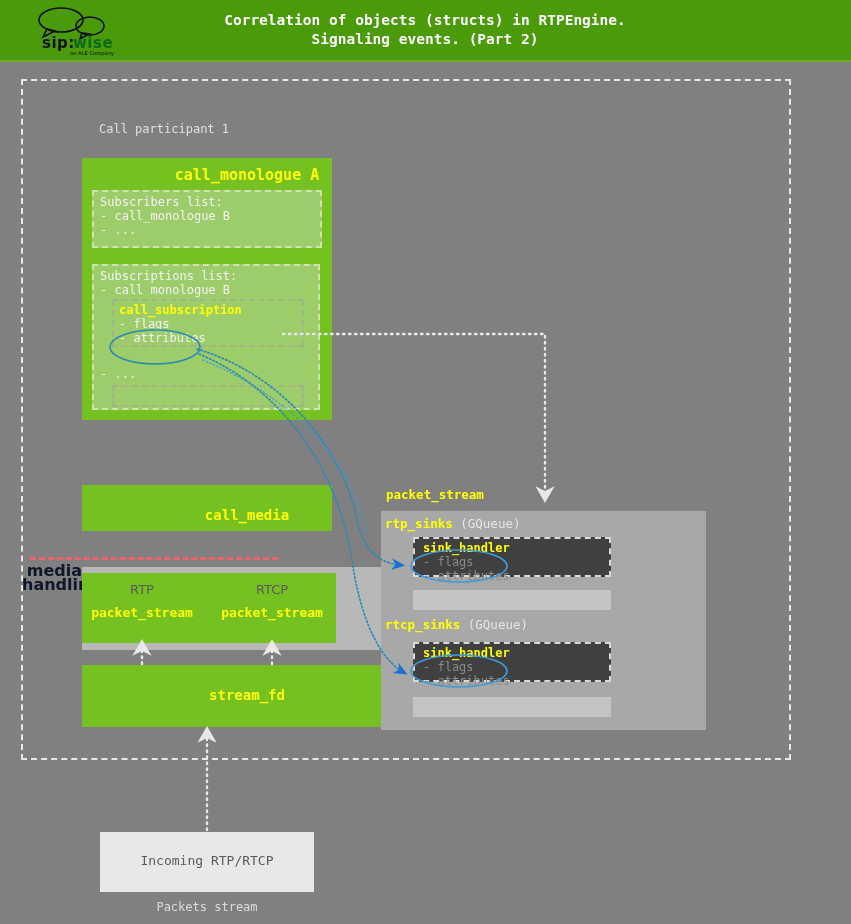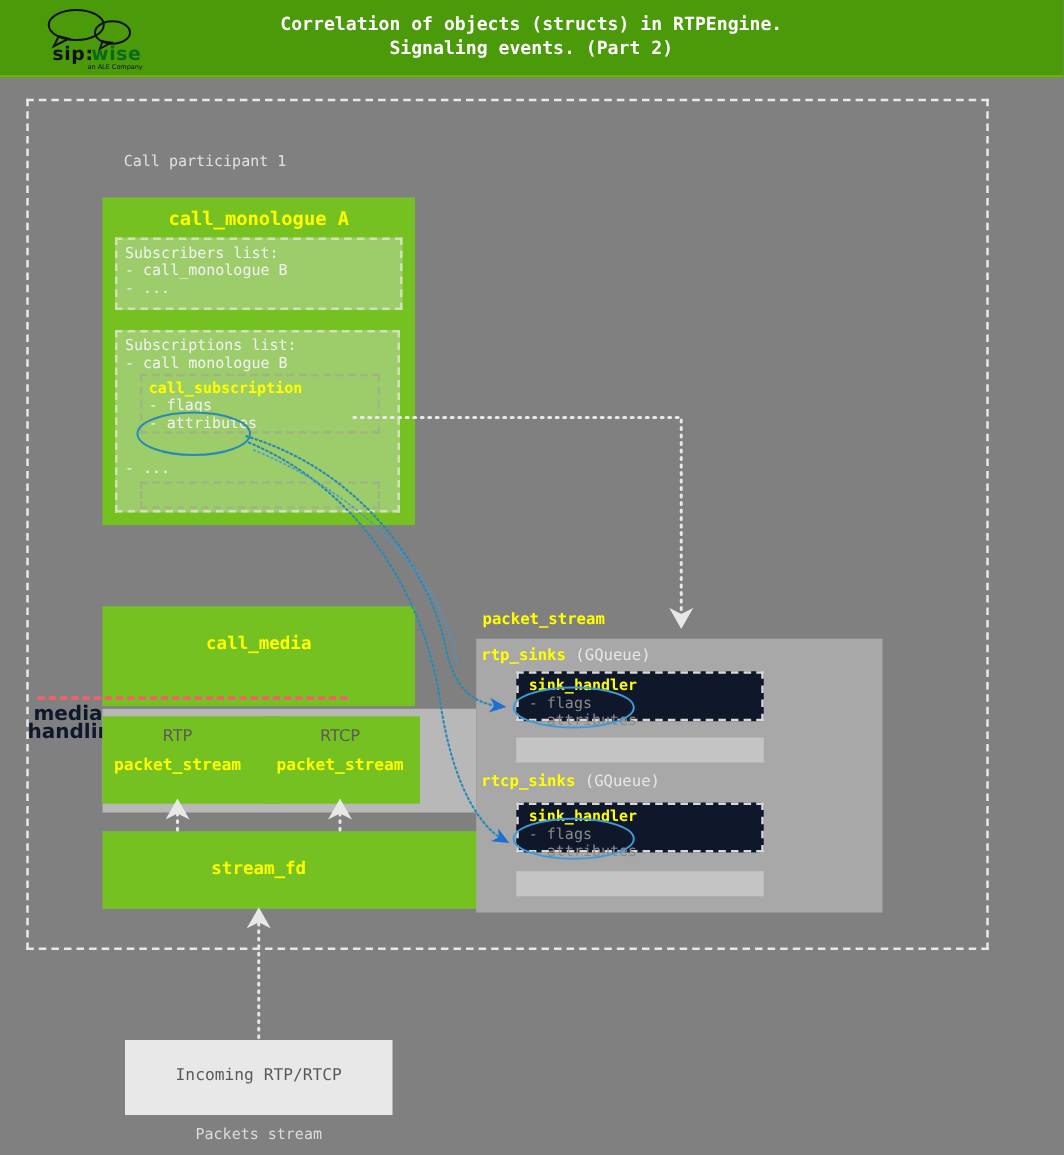--- a/index.html
+++ b/index.html
@@ -42,21 +42,21 @@
     font-size:12px;white-space:nowrap;
   }
 
   
   .greenbox{
     position:absolute;background:#76c122;box-sizing:border-box;
   }
   .gtitle{
     color:#ffff00;font-weight:bold;
     font-family:"DejaVu Sans Mono","Liberation Mono",monospace;
-    text-align:center;white-space:nowrap;
+    text-align:center;white-space:nowrap;margin-left:40px;
   }
 
   
   #mono-a{left:82px;top:158px;width:250px;height:262px;}
   #mono-a .gtitle{position:absolute;left:0;top:8px;width:250px;font-size:15px;}
 
   .subbox{
     position:absolute;background:#9dcc6a;
     border:2px dashed #cfe3b0;box-sizing:border-box;padding-left:38px;
   }
@@ -66,21 +66,21 @@
   .subtext{
     position:absolute;color:#f2f2f2;
     font-family:"DejaVu Sans Mono","Liberation Mono",monospace;
     font-size:12px;line-height:14px;white-space:pre;
   }
 
   .innerdash{
     position:absolute;border:2px dashed #9fb583;box-sizing:border-box;
   }
 
-  #call-media{left:82px;top:485px;width:250px;height:80px;}
+  #call-media{left:82px;top:485px;width:250px;height:46px;}
   #call-media .gtitle{position:absolute;left:0;top:22px;width:250px;font-size:14px;}
 
   #stream-fd{left:82px;top:665px;width:302px;height:62px;}
   #stream-fd .gtitle{position:absolute;left:0;top:22px;width:250px;font-size:14px;}
 
   
   .lightband{
     position:absolute;left:82px;top:567px;width:299px;height:83px;
     background:#b8b8b8;
   }
@@ -109,21 +109,21 @@
     font-family:"DejaVu Sans Mono","Liberation Mono",monospace;
   }
   .q-head{
     position:absolute;color:#ffff00;font-weight:bold;font-size:12.5px;
     font-family:"DejaVu Sans Mono","Liberation Mono",monospace;
     white-space:nowrap;
   }
   .q-head .q-type{color:#e6e6e6;font-weight:normal;}
 
   .handler{
-    position:absolute;background:#0f172a;
+    position:absolute;background:#404040;
     border:2px dashed #d8d8d8;box-sizing:border-box;
   }
   .handler .h-title{
     position:absolute;left:8px;top:2px;
     color:#ffff00;font-weight:bold;font-size:12px;
     font-family:"DejaVu Sans Mono","Liberation Mono",monospace;
   }
   .handler .h-line{
     position:absolute;left:8px;color:#8a8a8a;font-size:12px;
     font-family:"DejaVu Sans Mono","Liberation Mono",monospace;

